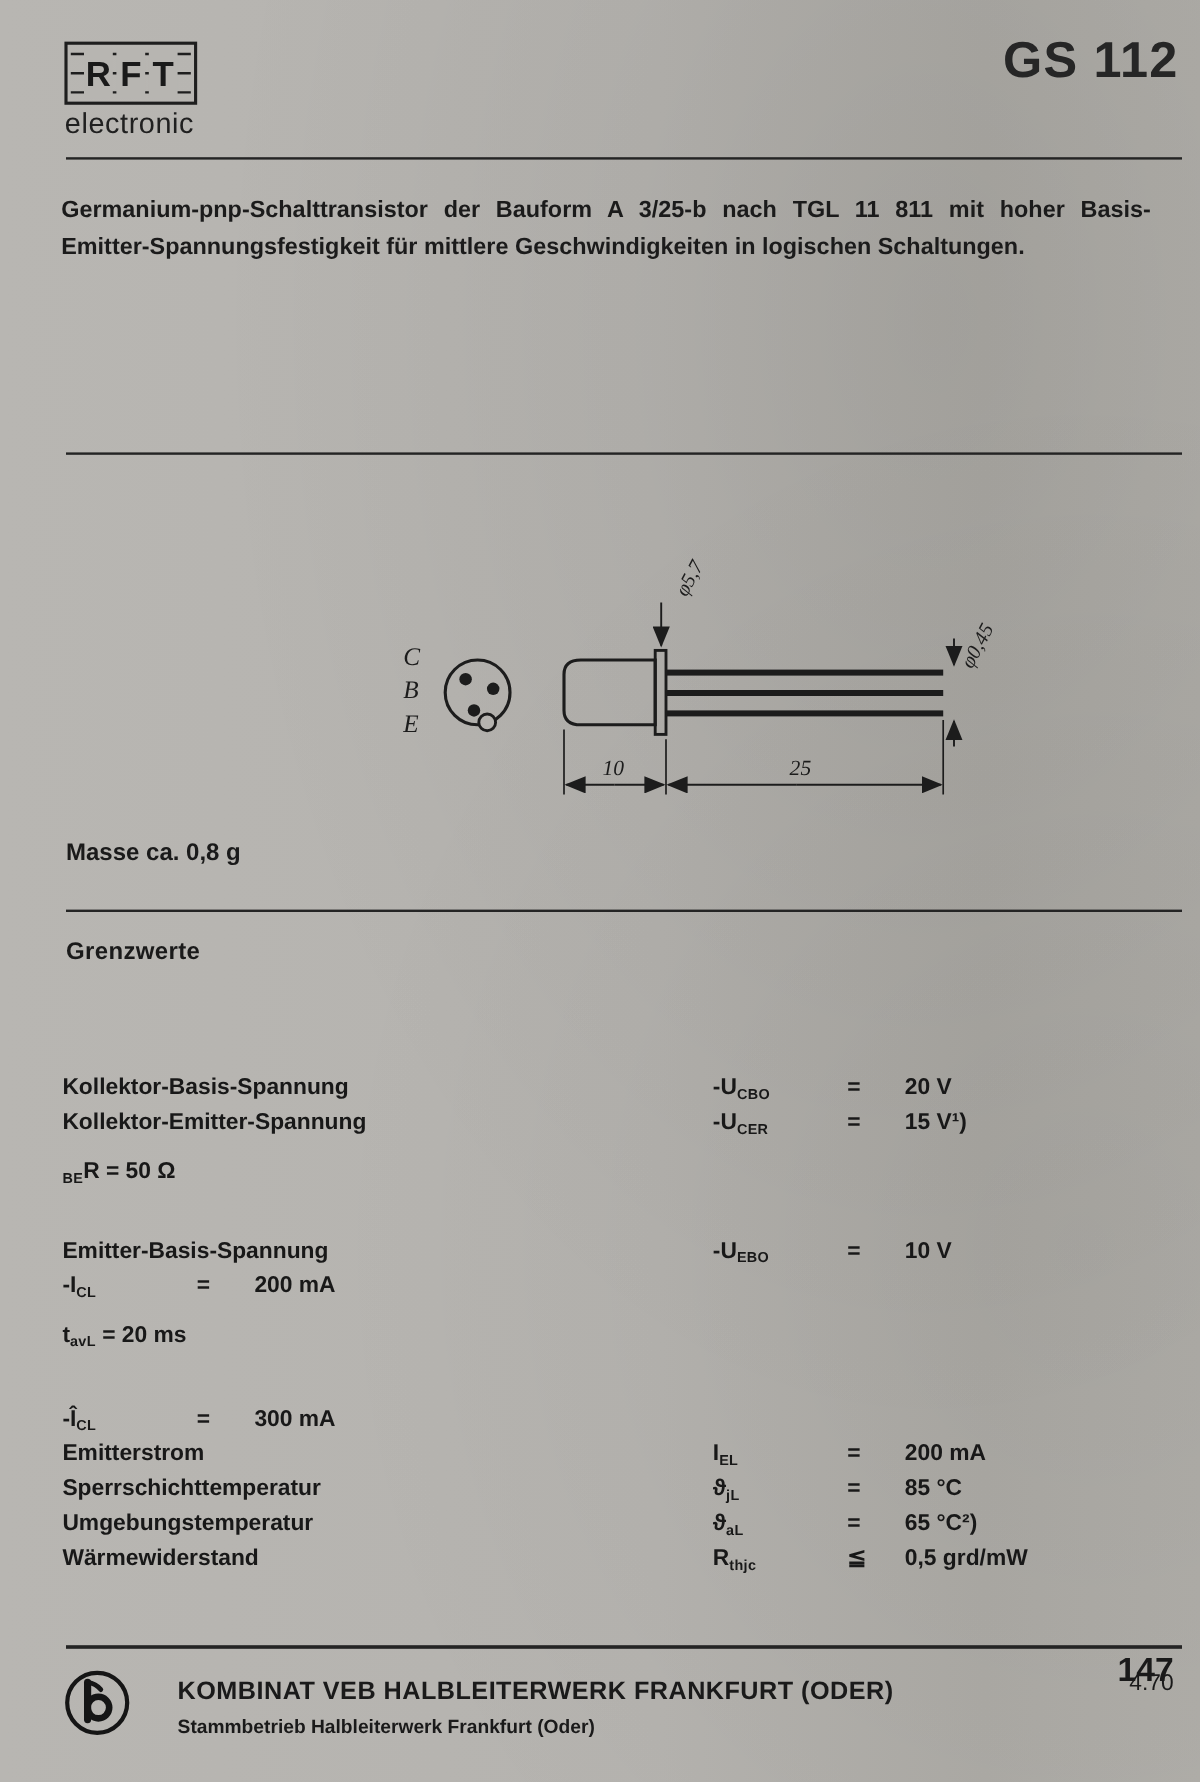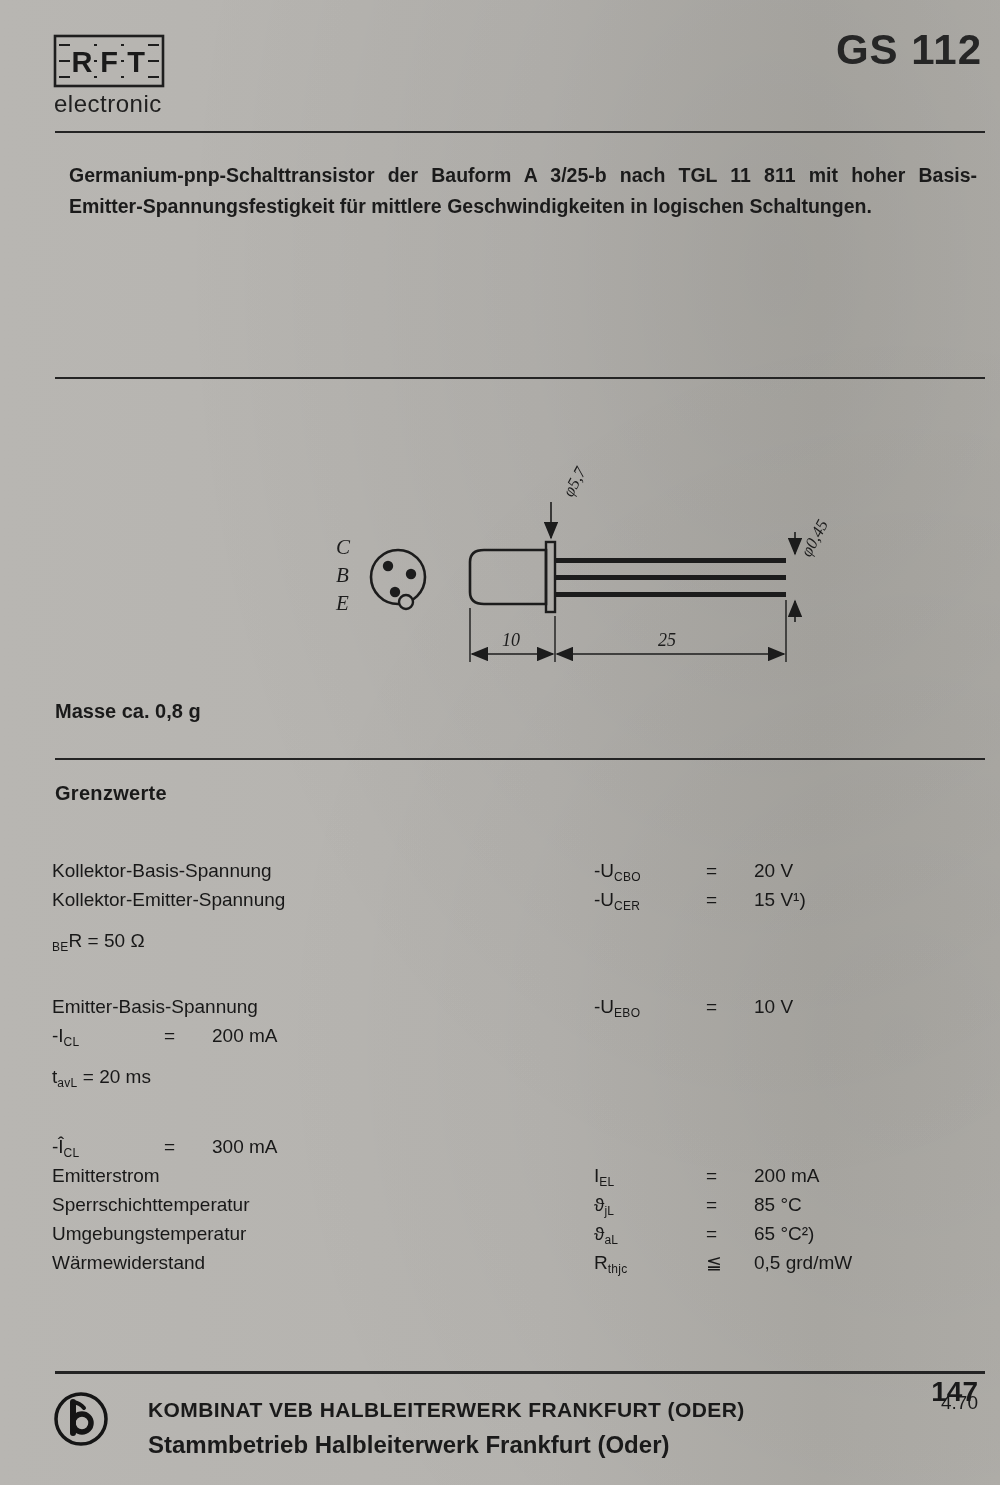--- a/index.html
+++ b/index.html
@@ -11,43 +11,43 @@
       radial-gradient(ellipse at 78% 18%, rgba(0,0,0,0.07), transparent 55%),
       radial-gradient(ellipse at 90% 70%, rgba(0,0,0,0.05), transparent 50%),
       linear-gradient(90deg,#b8b6b2 0%,#b5b3af 55%,#adaba6 82%,#b1afaa 100%);
   }
   .abs{position:absolute;}
   .hr{position:absolute;left:55px;right:15px;height:2px;background:#242424;}
   
   .partnum{position:absolute;top:26px;right:18px;font-size:42px;font-weight:700;color:#262626;letter-spacing:1px;}
   .electronic{position:absolute;left:54px;top:90px;font-size:24px;color:#202020;letter-spacing:0.5px;text-align:right;}
   
-  .desc{position:absolute;left:69px;top:160px;width:908px;font-size:19.5px;font-weight:700;line-height:31px;color:#1b1b1b;}
+  .desc{position:absolute;left:51px;top:160px;width:908px;font-size:19.5px;font-weight:700;line-height:31px;color:#1b1b1b;}
   .desc .l1{text-align:justify;text-align-last:justify;}
   
   .drawing{position:absolute;left:298px;top:462px;}
   .pinlbl{font-family:"Liberation Serif",serif;font-style:italic;font-size:21px;fill:#1c1c1c;}
   .dimnum{font-family:"Liberation Serif",serif;font-style:italic;font-size:18px;fill:#1c1c1c;}
   .dimlbl{font-family:"Liberation Serif",serif;font-style:italic;font-size:17px;fill:#1c1c1c;}
   .mass{position:absolute;left:55px;top:700px;font-size:20px;font-weight:700;}
   
   .limtitle{position:absolute;left:55px;top:782px;font-size:20px;font-weight:700;letter-spacing:0.3px;}
-  .limits{position:absolute;left:52px;top:824px;width:892px;font-size:19px;font-weight:400;color:#181818;}
+  .limits{position:absolute;left:52px;top:860px;width:892px;font-size:19px;font-weight:700;color:#181818;}
   .lrow{display:flex;align-items:baseline;height:29px;}
   .llabel{flex:1;}
   .lsym{width:112px;}
   .lrel{width:48px;text-align:left;}
   .lval{width:190px;margin-top:36px;}
   .lnote{height:24px;font-size:19px;margin-top:48px;}
   .mb6{margin-bottom:6px;}
   .mb10{margin-bottom:10px;}
   .sub{font-size:12px;position:relative;top:4px;letter-spacing:0.3px;text-align:right;}
   
   .f-l1{position:absolute;left:148px;top:1398px;font-size:21px;font-weight:700;letter-spacing:0.4px;}
-  .f-l2{position:absolute;left:148px;top:1431px;font-size:24px;font-weight:700;}
+  .f-l2{position:absolute;left:148px;top:1431px;font-size:16px;font-weight:700;}
   .f-date{position:absolute;right:22px;top:1392px;font-size:19px;font-weight:400;}
   .f-page{position:absolute;right:22px;top:1376px;font-size:28px;font-weight:700;}
 </style>
 </head>
 <body>
 
 <div class="page">
 
   <svg class="abs" style="left:53px;top:34px;" width="112" height="54" viewBox="0 0 112 54">
     <rect x="2" y="2" width="108" height="50" fill="none" stroke="#1e1e1e" stroke-width="2.6"></rect>

